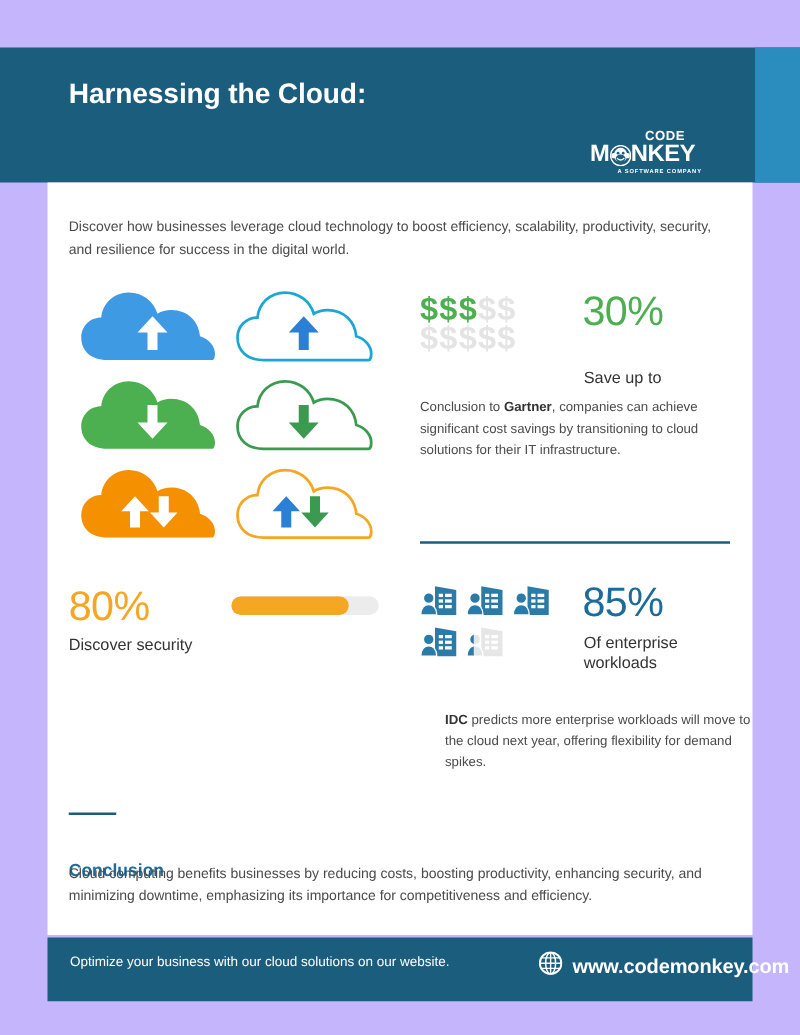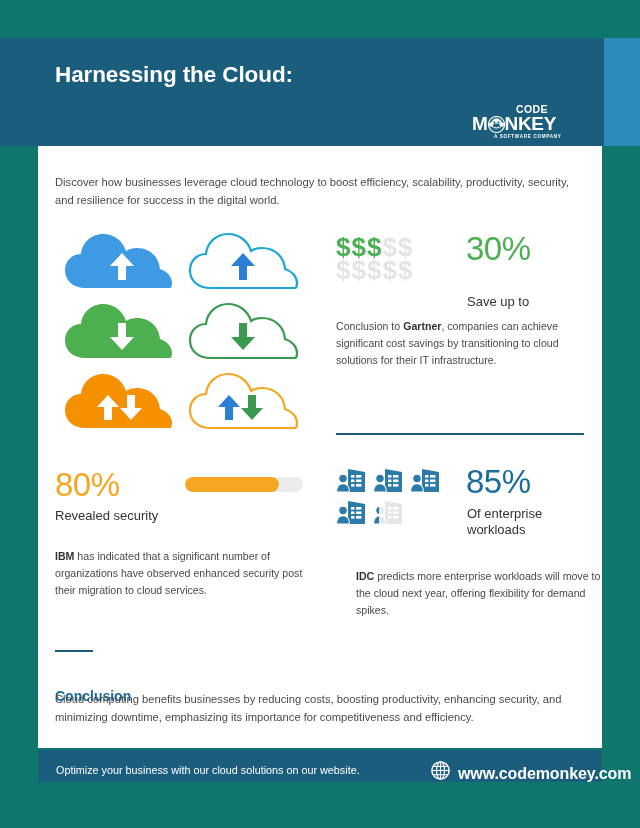--- a/index.html
+++ b/index.html
@@ -9,21 +9,21 @@
     height: 828px;
     background: #eeeeee;
     font-family: "Liberation Sans", sans-serif;
     overflow: hidden;
   }
 
   .page {
     position: relative;
     width: 640px;
     height: 828px;
-    background: #0f766e;
+    background: #c4b5fd;
   }
 
   
   .header {
     position: absolute;
     left: 0; top: 38px;
     width: 640px; height: 108px;
     background: #1b5d7d;
   }
   .header-accent {
@@ -288,21 +288,21 @@
     width: 530px;
     font-size: 11.2px;
     color: #4a4a4a;
     line-height: 1.62;
   }
 
   
   .footer {
     position: absolute;
     left: 38px; top: 750px;
-    width: 564px; height: 32px;
+    width: 564px; height: 51px;
     background: #1b5d7d;
     color: #ffffff;
   }
   .footer-text {
     position: absolute;
     left: 18px; top: 14px;
     font-size: 10.8px;
     line-height: 1.2;
     color: #ffffff;
   }
@@ -431,24 +431,23 @@
 
     <p class="para-gartner"><span>Conclusion to </span><b>Gartner</b><span>, companies can achieve significant cost savings by transitioning to cloud solutions for their IT infrastructure.</span></p>
 
     <div class="divider-right"></div>
 
     <div class="stat-80">
       <div class="stat-num-80">80%</div>
       <div class="progress-track">
         <div class="progress-fill"></div>
       </div>
-      <div class="stat-lab-80">Revealed security</div>
+      <div class="stat-lab-80">Discover security</div>
     </div>
 
-    <p class="para-ibm"><b>IBM</b><span> has indicated that a significant number of organizations have observed enhanced security post their migration to cloud services.</span></p>
 
     <div class="stat-85">
       <div class="building-grid">
         <div class="building-row">
           <span>
             <svg width="31" height="25" viewBox="0 0 31 25">
               <path d="M12 1 L29 4 L29 24 L12 24 Z" fill="#2b7ba8"></path>
               <rect x="15" y="7" width="3.4" height="2.6" fill="#ffffff"></rect>
               <rect x="20" y="7" width="5.4" height="2.6" fill="#ffffff"></rect>
               <rect x="15" y="11.5" width="3.4" height="2.6" fill="#ffffff"></rect>

